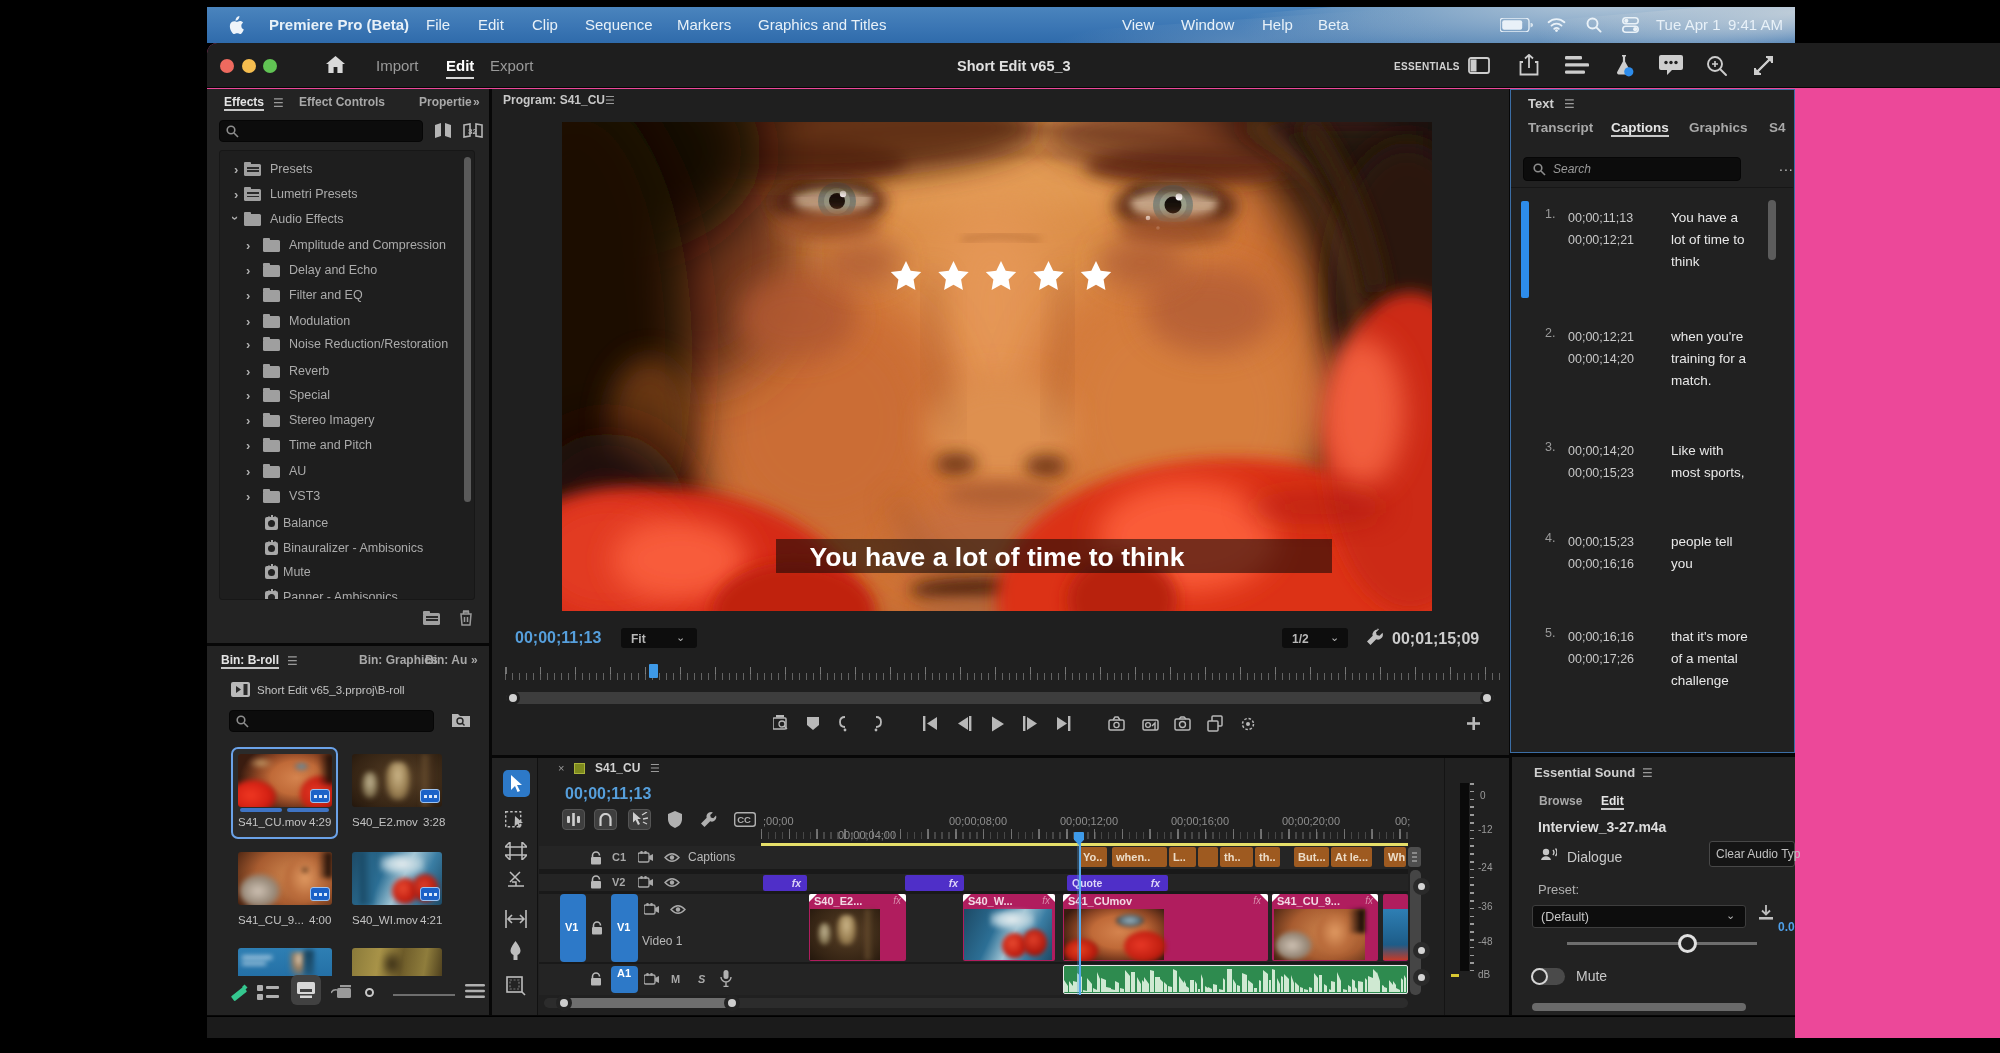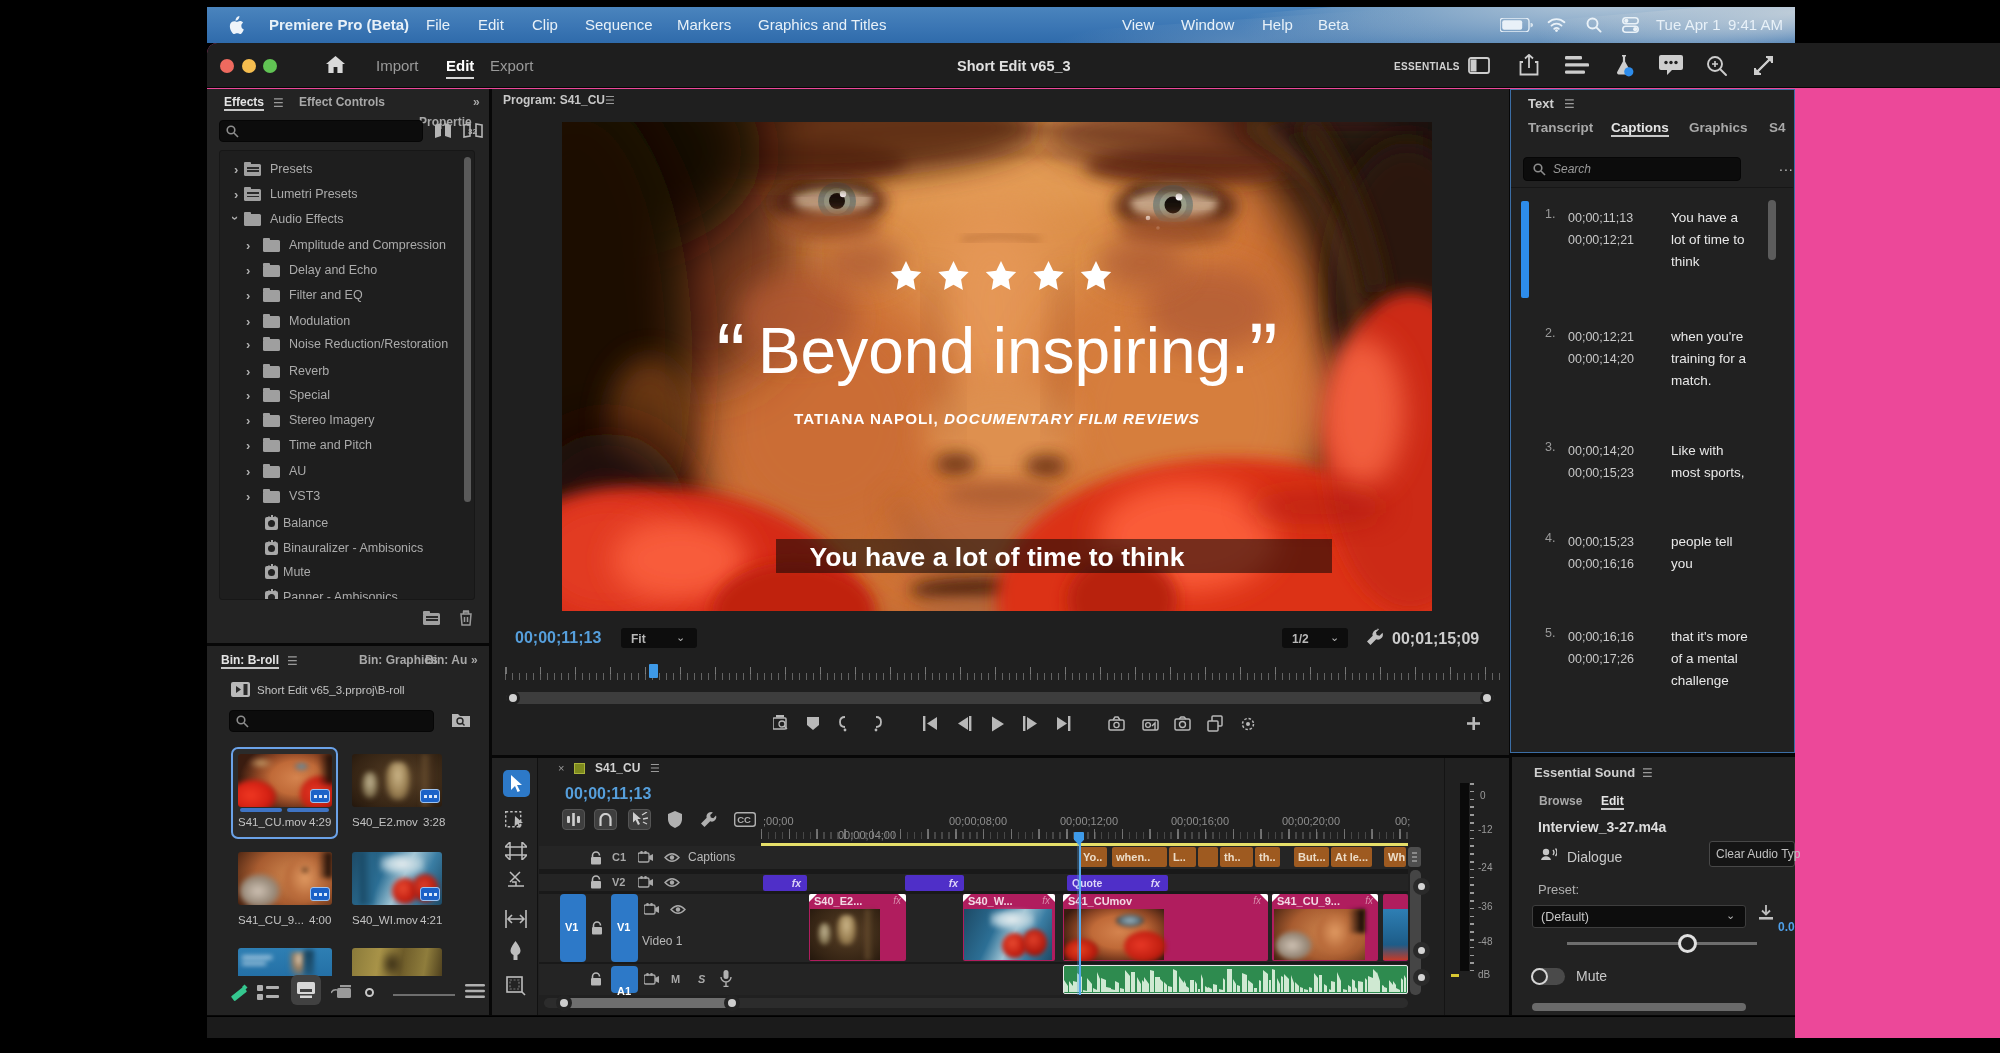--- a/index.html
+++ b/index.html
@@ -164,21 +164,21 @@
           <path d="M13 2h6v6z" fill="#cdcdcd"></path>
           <path d="M8 19H2v-6z" fill="#cdcdcd"></path>
         </svg>
     </div>
     <div id="main">
 
       <div class="panel" style="left:0;top:0;width:282px;height:554px;">
         <span class="row tabtxt tabactive" style="left:17px;top:6px;">Effects</span>
         <span class="row" style="left:66px;top:7px;color:#9a9a9a;font-size:12px;">☰</span>
         <span class="row tabtxt" style="left:92px;top:6px;">Effect Controls</span>
-        <span class="row tabtxt" style="left:212px;top:6px;margin-top:20px;">Propertie</span>
+        <span class="row tabtxt" style="left:212px;top:6px;">Propertie</span>
         <span class="row tabtxt" style="left:266px;top:6px;">»</span>
         <div class="searchbox" style="left:12px;top:31px;width:204px;height:22px;"></div>
         <svg class="mag" style="left:19px;top:36px" viewBox="0 0 13 13">
             <circle cx="5" cy="5" r="3.8" fill="none" stroke="#8d8d8d" stroke-width="1.6"></circle>
             <line x1="8" y1="8" x2="12" y2="12" stroke="#8d8d8d" stroke-width="1.6"></line>
           </svg>
         <svg class="abs" style="left:226px;top:34px" width="20" height="15" viewBox="0 0 20 15">
             <path fill="#b5b5b5" d="M2 2 8 0v13l-6 2zM12 0l6 2v13l-6-2z"></path>
           </svg>
         <svg class="abs" style="left:256px;top:34px" width="20" height="15" viewBox="0 0 20 15">
@@ -511,22 +511,20 @@
             <g fill="#fff" transform="translate(344,155)">
               <path id="st" d="M0-16 4.7-6.2 15.2-4.9 7.6 2.5 9.4 13 0 7.8-9.4 13-7.6 2.5-15.2-4.9-4.7-6.2z"></path>
             </g>
             <g fill="#fff">
                 <use href="#st" transform="translate(391.5,155)"></use>
                 <use href="#st" transform="translate(439,155)"></use>
                 <use href="#st" transform="translate(486.5,155)"></use>
                 <use href="#st" transform="translate(534,155)"></use>
               </g>
           </svg>
-          <div class="abs" style="left:0;top:192px;width:870px;text-align:center;color:#fff;font-size:64px;"><span style="font-size:86px;line-height:0;vertical-align:-10px;">“</span> Beyond inspiring.<span style="font-size:86px;line-height:0;vertical-align:-10px;">”</span></div>
-          <div class="abs" style="left:0;top:288px;width:870px;text-align:center;color:#fff;font-size:15.2px;font-weight:bold;letter-spacing:1px;">TATIANA NAPOLI, <i>DOCUMENTARY FILM REVIEWS</i></div>
           <div class="abs" style="left:0;top:420px;width:870px;text-align:center;color:#fff;font-size:26.5px;font-weight:bold;">You have a lot of time to think</div>
         </div>
 
         <span class="row" style="left:23px;top:540px;font-size:16px;font-weight:bold;color:#569fdc;">00;00;11;13</span>
         <div class="abs" style="left:129px;top:539px;width:76px;height:20px;background:#0d0d0d;border-radius:3px;"></div>
         <span class="row" style="left:139px;top:543px;font-size:12px;color:#b8b8b8;font-weight:bold;">Fit</span>
         <span class="row" style="left:184px;top:542px;font-size:11px;color:#b8b8b8;">⌄</span>
         <div class="abs" style="left:790px;top:539px;width:66px;height:20px;background:#0d0d0d;border-radius:3px;"></div>
         <span class="row" style="left:800px;top:543px;font-size:12px;color:#b8b8b8;font-weight:bold;">1/2</span>
         <span class="row" style="left:838px;top:542px;font-size:11px;color:#b8b8b8;">⌄</span>
@@ -815,21 +813,21 @@
           <div class="abs" style="left:0;top:15px;width:25px;height:51px;background:linear-gradient(180deg,#2e7fb4 0%,#1d5c88 70%,#c23b2a 100%);"></div>
         </div>
         <div class="abs" style="left:47px;top:204px;width:869px;height:2px;background:#191919;"></div>
 
         <div class="abs" style="left:47px;top:206px;width:869px;height:31px;background:#242424;"></div>
         <svg class="abs" style="left:98px;top:214px" width="12" height="14" viewBox="0 0 12 14">
             <path d="M2.5 6V4.5a3.5 3.5 0 0 1 7 0" fill="none" stroke="#b8b8b8" stroke-width="1.6"></path>
             <rect x="1" y="6" width="10" height="7.5" rx="1" fill="#b8b8b8"></rect>
           </svg>
         <div class="abs" style="left:119px;top:208px;width:27px;height:27px;background:#2d79c8;border-radius:4px;"></div>
-        <span class="hicon" style="left:125px;top:227px;color:#fff;">A1</span>
+        <span class="hicon" style="left:125px;top:209px;color:#fff;">A1</span>
         <svg class="abs" style="left:152px;top:215px" width="15" height="13" viewBox="0 0 15 13">
             <rect x="0" y="2" width="11" height="9" rx="1.5" fill="none" stroke="#a8a8a8" stroke-width="1.4"></rect>
             <path d="M11 5l4-2v7l-4-2z" fill="#a8a8a8"></path>
             <circle cx="3.5" cy="1.5" r="1.4" fill="#a8a8a8"></circle>
             <circle cx="7.5" cy="1.5" r="1.4" fill="#a8a8a8"></circle>
           </svg>
         <span class="hicon" style="left:179px;top:215px;">M</span>
         <span class="hicon" style="left:206px;top:215px;font-style:italic;">S</span>
         <svg class="abs" style="left:228px;top:212px" width="12" height="17" viewBox="0 0 12 17">
             <rect x="3.5" y="0" width="5" height="9" rx="2.5" fill="#b0b0b0"></rect>

